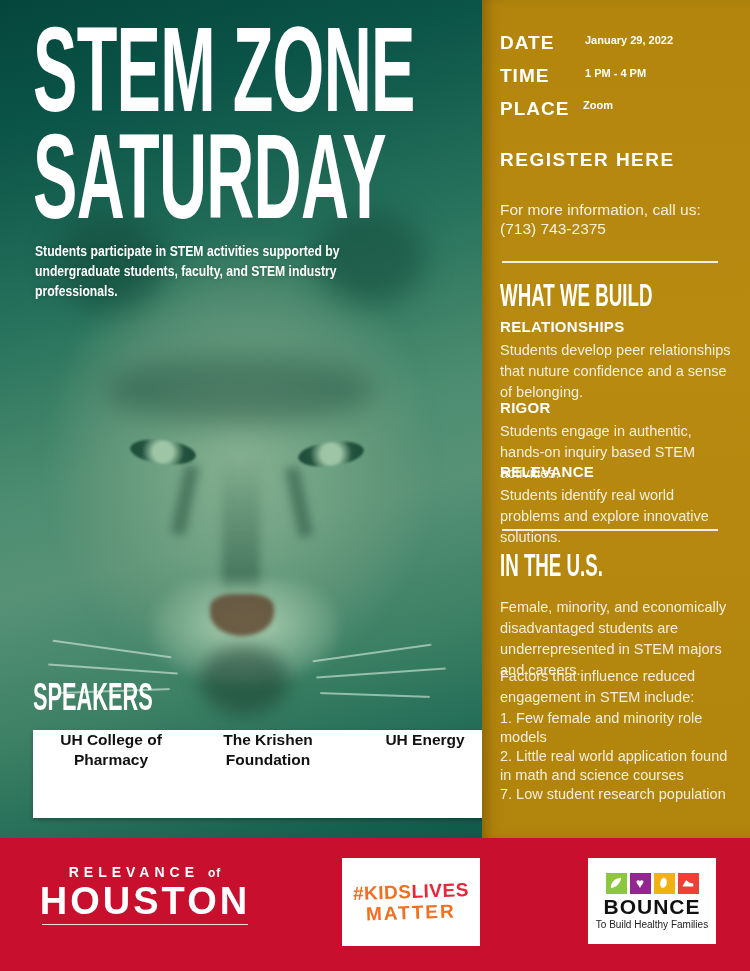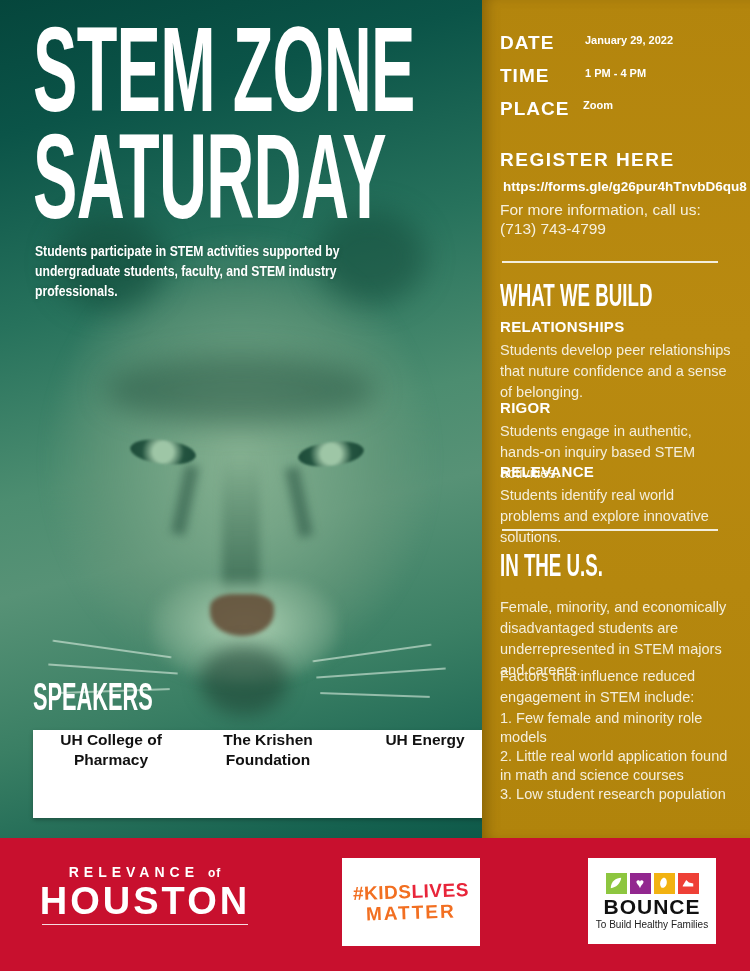--- a/index.html
+++ b/index.html
@@ -151,42 +151,41 @@
 
   <div class="right-panel">
     <div class="info-label lbl-date">DATE</div>
     <div class="info-value val-date">January 29, 2022</div>
     <div class="info-label lbl-time">TIME</div>
     <div class="info-value val-time">1 PM - 4 PM</div>
     <div class="info-label lbl-place">PLACE</div>
     <div class="info-value val-place">Zoom</div>
 
     <div class="register-h">REGISTER HERE</div>
-    <div class="register-url">https://forms.gle/g26pur4hTnvbD6qu8</div>
     <div class="more1">For more information, call us:</div>
-    <div class="more2">(713) 743-4799</div>
+    <div class="more2">(713) 743-2375</div>
 
     <div class="divider div1"></div>
 
     <div class="cond-h wwb-h">WHAT WE BUILD</div>
     <div class="sub-title wwb-t1">RELATIONSHIPS</div>
     <div class="sub-text wwb-x1">Students develop peer relationships that nuture confidence and a sense of belonging.</div>
     <div class="sub-title wwb-t2">RIGOR</div>
     <div class="sub-text wwb-x2">Students engage in authentic, hands-on inquiry based STEM activities.</div>
     <div class="sub-title wwb-t3">RELEVANCE</div>
     <div class="sub-text wwb-x3">Students identify real world problems and explore innovative solutions.</div>
 
     <div class="divider div2"></div>
 
     <div class="cond-h us-h">IN THE U.S.</div>
     <div class="sub-text us-p">Female, minority, and economically disadvantaged students are underrepresented in STEM majors and careers.</div>
     <div class="sub-text us-intro">Factors that influence reduced engagement in STEM include:</div>
     <div class="us-f us-f1">1. Few female and minority role models</div>
     <div class="us-f us-f2">2. Little real world application found in math and science courses</div>
-    <div class="us-f us-f3">3. Low student research population</div>
+    <div class="us-f us-f3">7. Low student research population</div>
   </div>
 
   <div class="footer">
     <div class="uh-logo">
       <div class="uh-top">
         <span>RELEVANCE</span>
         <span class="uh-of">of</span>
       </div>
       <div class="uh-houston">HOUSTON</div>
       <div class="uh-rule"></div>

